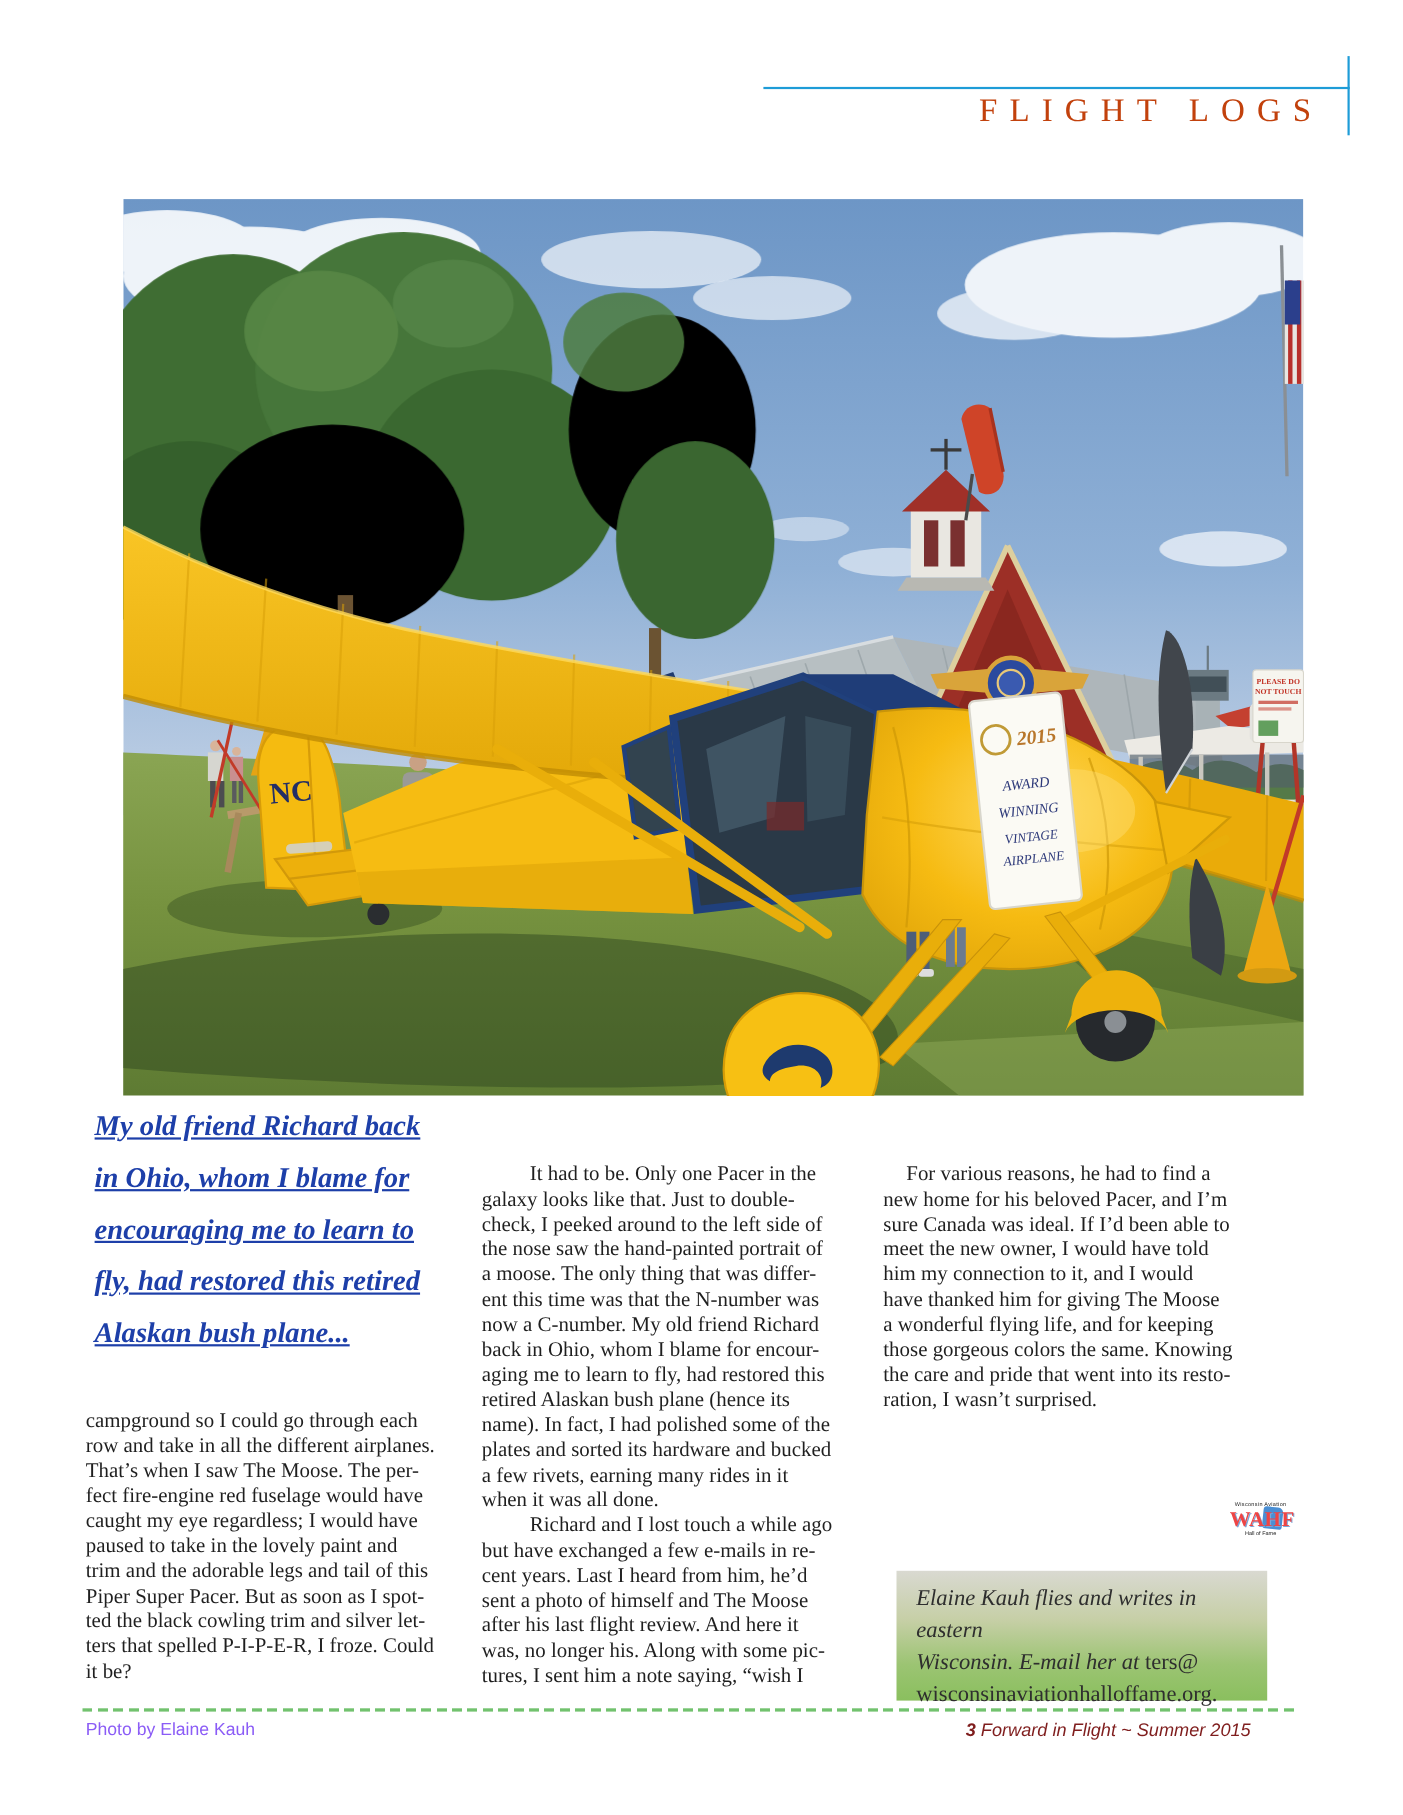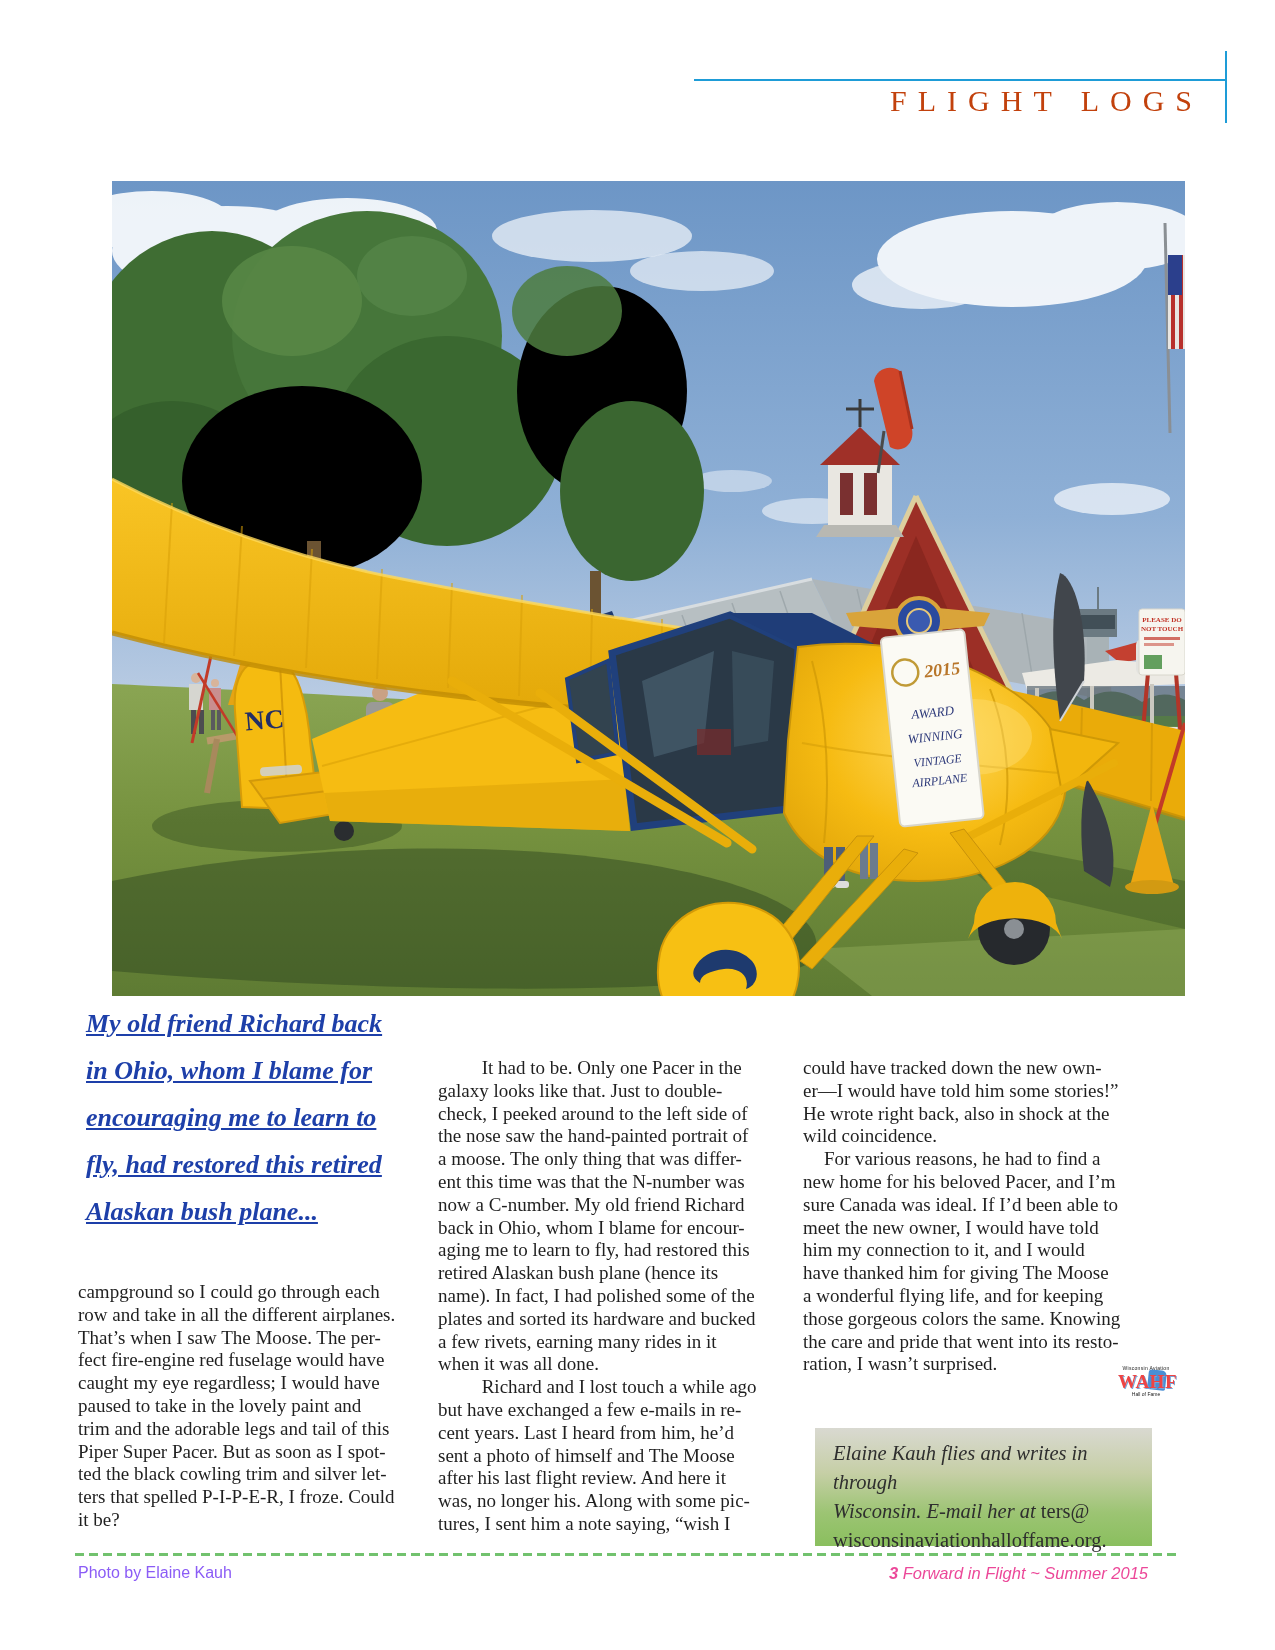--- a/index.html
+++ b/index.html
@@ -51,22 +51,22 @@
   
   .footer-divider {
     position:absolute; left:75px; top:1553px; width:1105px; height:3px;
     background:repeating-linear-gradient(90deg,#72c26e 0 9px,transparent 9px 14px);
   }
   .footer-credit {
     position:absolute; left:78px; top:1564px;
     font-family:"Liberation Sans","DejaVu Sans",sans-serif; font-size:16px; color:#8b5cf6;
   }
   .footer-pub {
-    position:absolute; right:127px; top:1564px;
-    font-family:"Liberation Sans","DejaVu Sans",sans-serif; font-size:16.5px; font-style:italic; color:#ec4899;
+    position:absolute; right:138px; top:1564px;
+    font-family:"Liberation Sans","DejaVu Sans",sans-serif; font-size:16.5px; font-style:italic; color:#7f1d1d;
   }
   .footer-pub b { font-style:italic; }
 </style>
 </head>
 <body>
 
 <div class="hdr-rule-h"></div>
 <div class="hdr-rule-v"></div>
 <h1 class="section-title">FLIGHT LOGS</h1>
 
@@ -447,44 +447,40 @@
 when it was all done.</p>
   <p class="indent">Richard and I lost touch a while ago
 but have exchanged a few e-mails in re-
 cent years. Last I heard from him, he’d
 sent a photo of himself and The Moose
 after his last flight review. And here it
 was, no longer his. Along with some pic-
 tures, I sent him a note saying, “wish I</p>
 </div>
 <div class="col col-right">
-  <p>could have tracked down the new own-
-er—I would have told him some stories!”
-He wrote right back, also in shock at the
-wild coincidence.</p>
   <p class="indent-sm">For various reasons, he had to find a
 new home for his beloved Pacer, and I’m
 sure Canada was ideal. If I’d been able to
 meet the new owner, I would have told
 him my connection to it, and I would
 have thanked him for giving The Moose
 a wonderful flying life, and for keeping
 those gorgeous colors the same. Knowing
 the care and pride that went into its resto-
 ration, I wasn’t surprised.</p>
 </div>
 
 <div class="wahf">
   <span class="wahf-state"></span>
   <span class="wahf-top">Wisconsin Aviation</span>
   <span class="wahf-main">WAHF</span>
   <span class="wahf-bottom">Hall of Fame</span>
 </div>
 
 <div class="bio-box">
-  <span class="it">Elaine Kauh flies and writes in through</span><br>
+  <span class="it">Elaine Kauh flies and writes in eastern</span><br>
   <span class="it">Wisconsin. E-mail her at</span><span> ters@</span><br>
   <span>wisconsinaviationhalloffame.org.</span>
 </div>
 
 <div class="footer-divider"></div>
 <span class="footer-credit">Photo by Elaine Kauh</span>
 <span class="footer-pub"><b>3</b><span> Forward in Flight ~ Summer 2015</span></span>
 
 </body></html>

